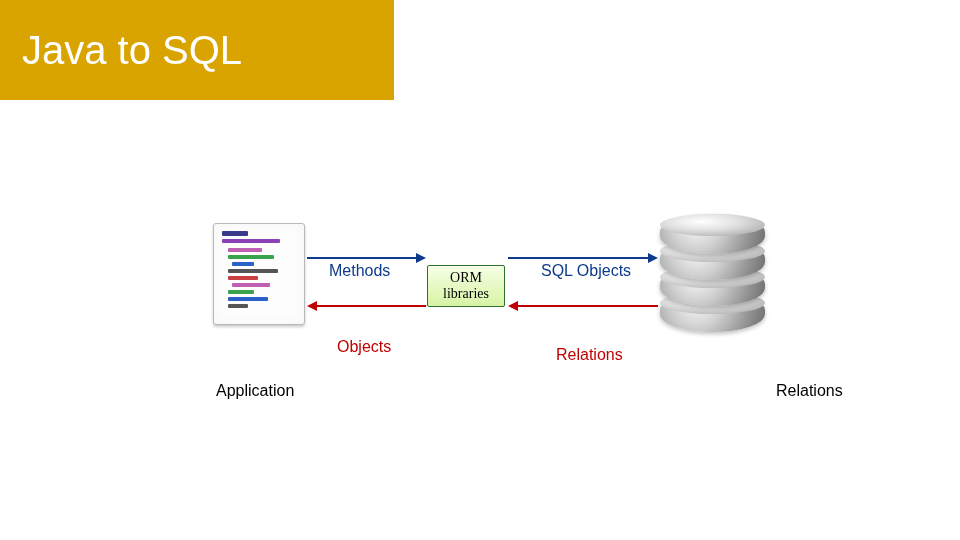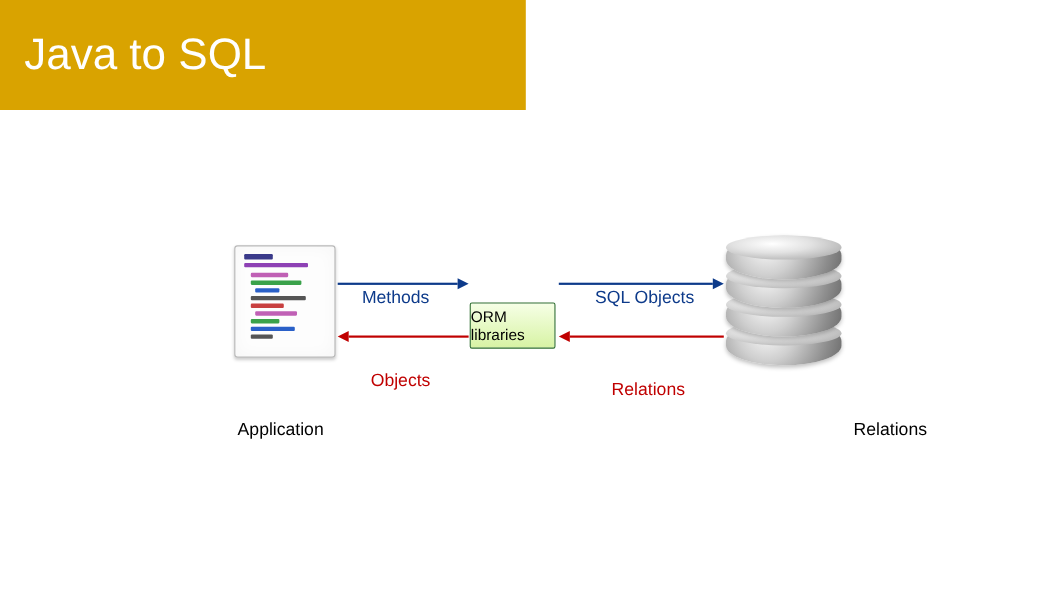--- a/index.html
+++ b/index.html
@@ -9,21 +9,21 @@
     height: 540px;
     background: #fff;
     font-family: "Segoe UI", Arial, sans-serif;
     overflow: hidden;
     position: relative;
   }
   .title-bar {
     position: absolute;
     left: 0;
     top: 0;
-    width: 478px;
+    width: 394px;
     height: 100px;
     background: #d9a300;
     display: flex;
     align-items: center;
     padding-left: 22px;
     box-sizing: border-box;
   }
   .title-bar span {
     color: #fff;
     font-size: 40px;
@@ -85,32 +85,33 @@
   .disk::after{
     content:"";
     position:absolute; left:0; right:0; top:0; height:22px;
     background: radial-gradient(ellipse at 40% 35%, #ffffff 0%, #e2e2e2 40%, #a8a8a8 90%);
     border-radius: 52px / 11px;
   }
   
   .orm-box {
     position:absolute;
     left: 427px;
-    top: 275px;
+    top: 265px;
     width: 78px;
     height: 42px;
     background: linear-gradient(#f6ffe6, #d7f3a4);
     border: 1.5px solid #2f6f2f;
     border-radius: 2px;
     box-sizing: border-box;
     display:flex; align-items:center; justify-content:center;
-    text-align:left;
+    text-align:center;
     font-size: 14px;
     line-height: 1.15;
     color:#000;
+    font-family:Liberation Serif, serif;
   }
   
   .arrow {
     position:absolute;
     height: 0;
   }
   .arrow .shaft {
     position:absolute; top: -1px; left:0; right:10px; height:2px;
   }
   .arrow .head {

